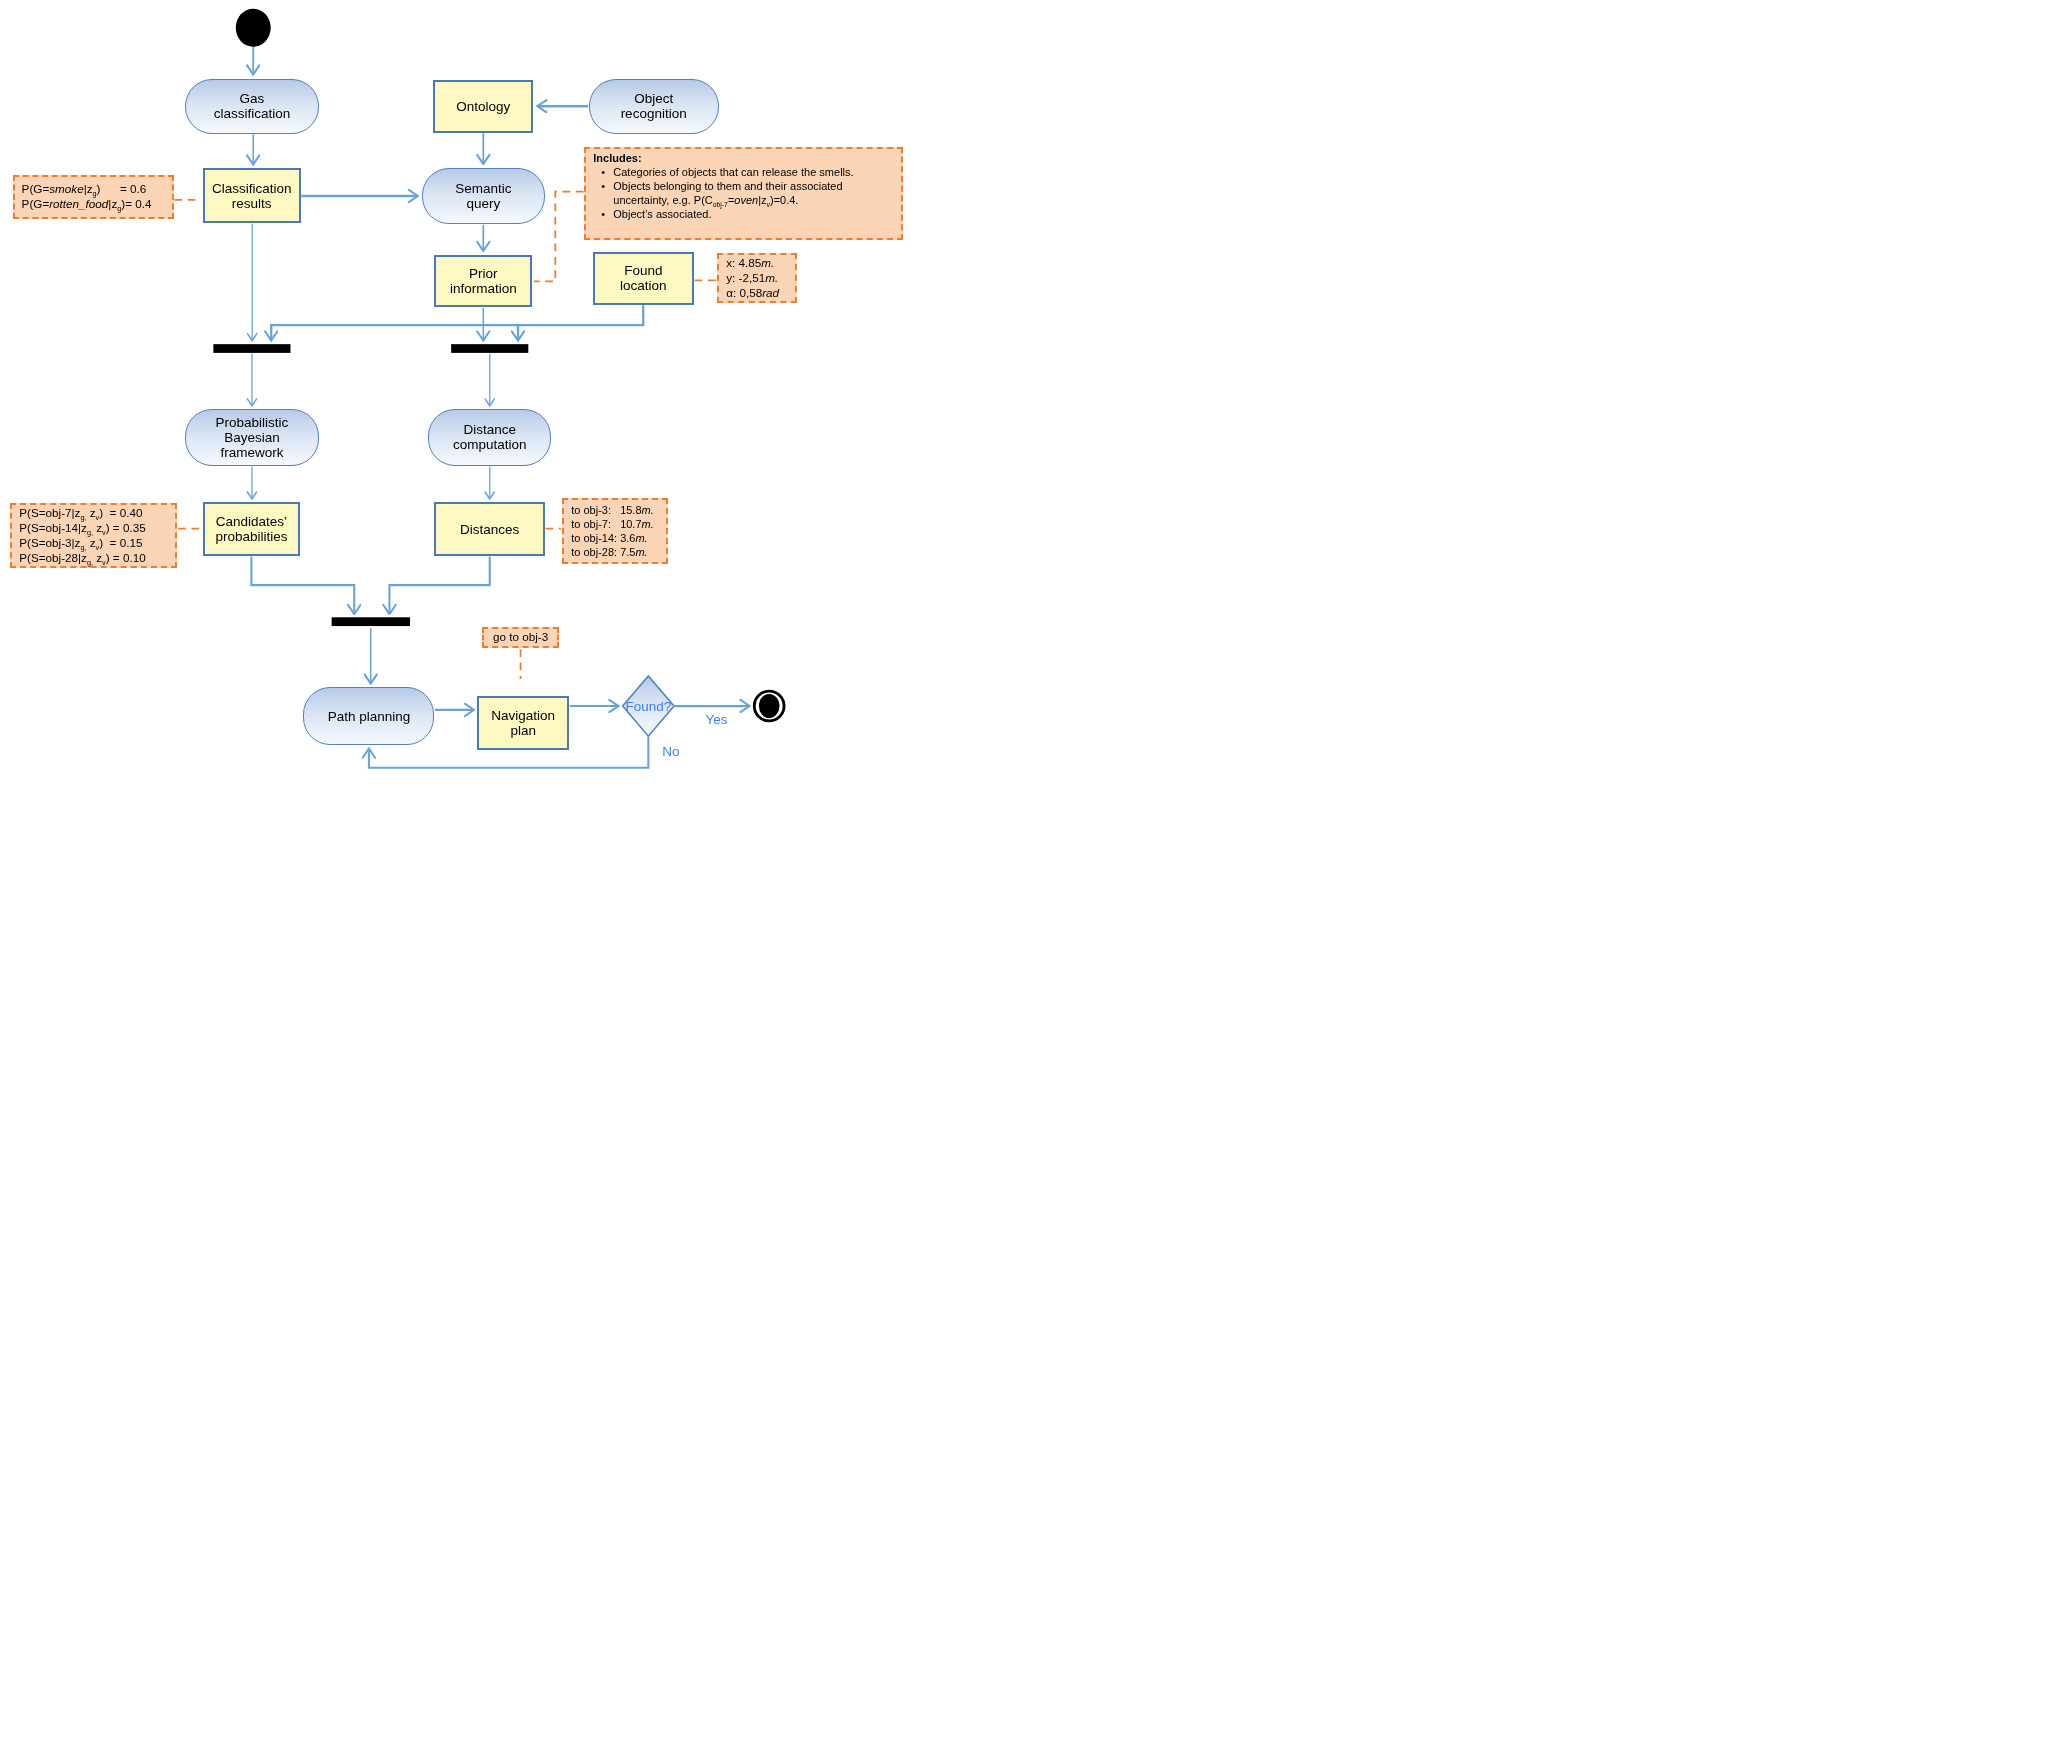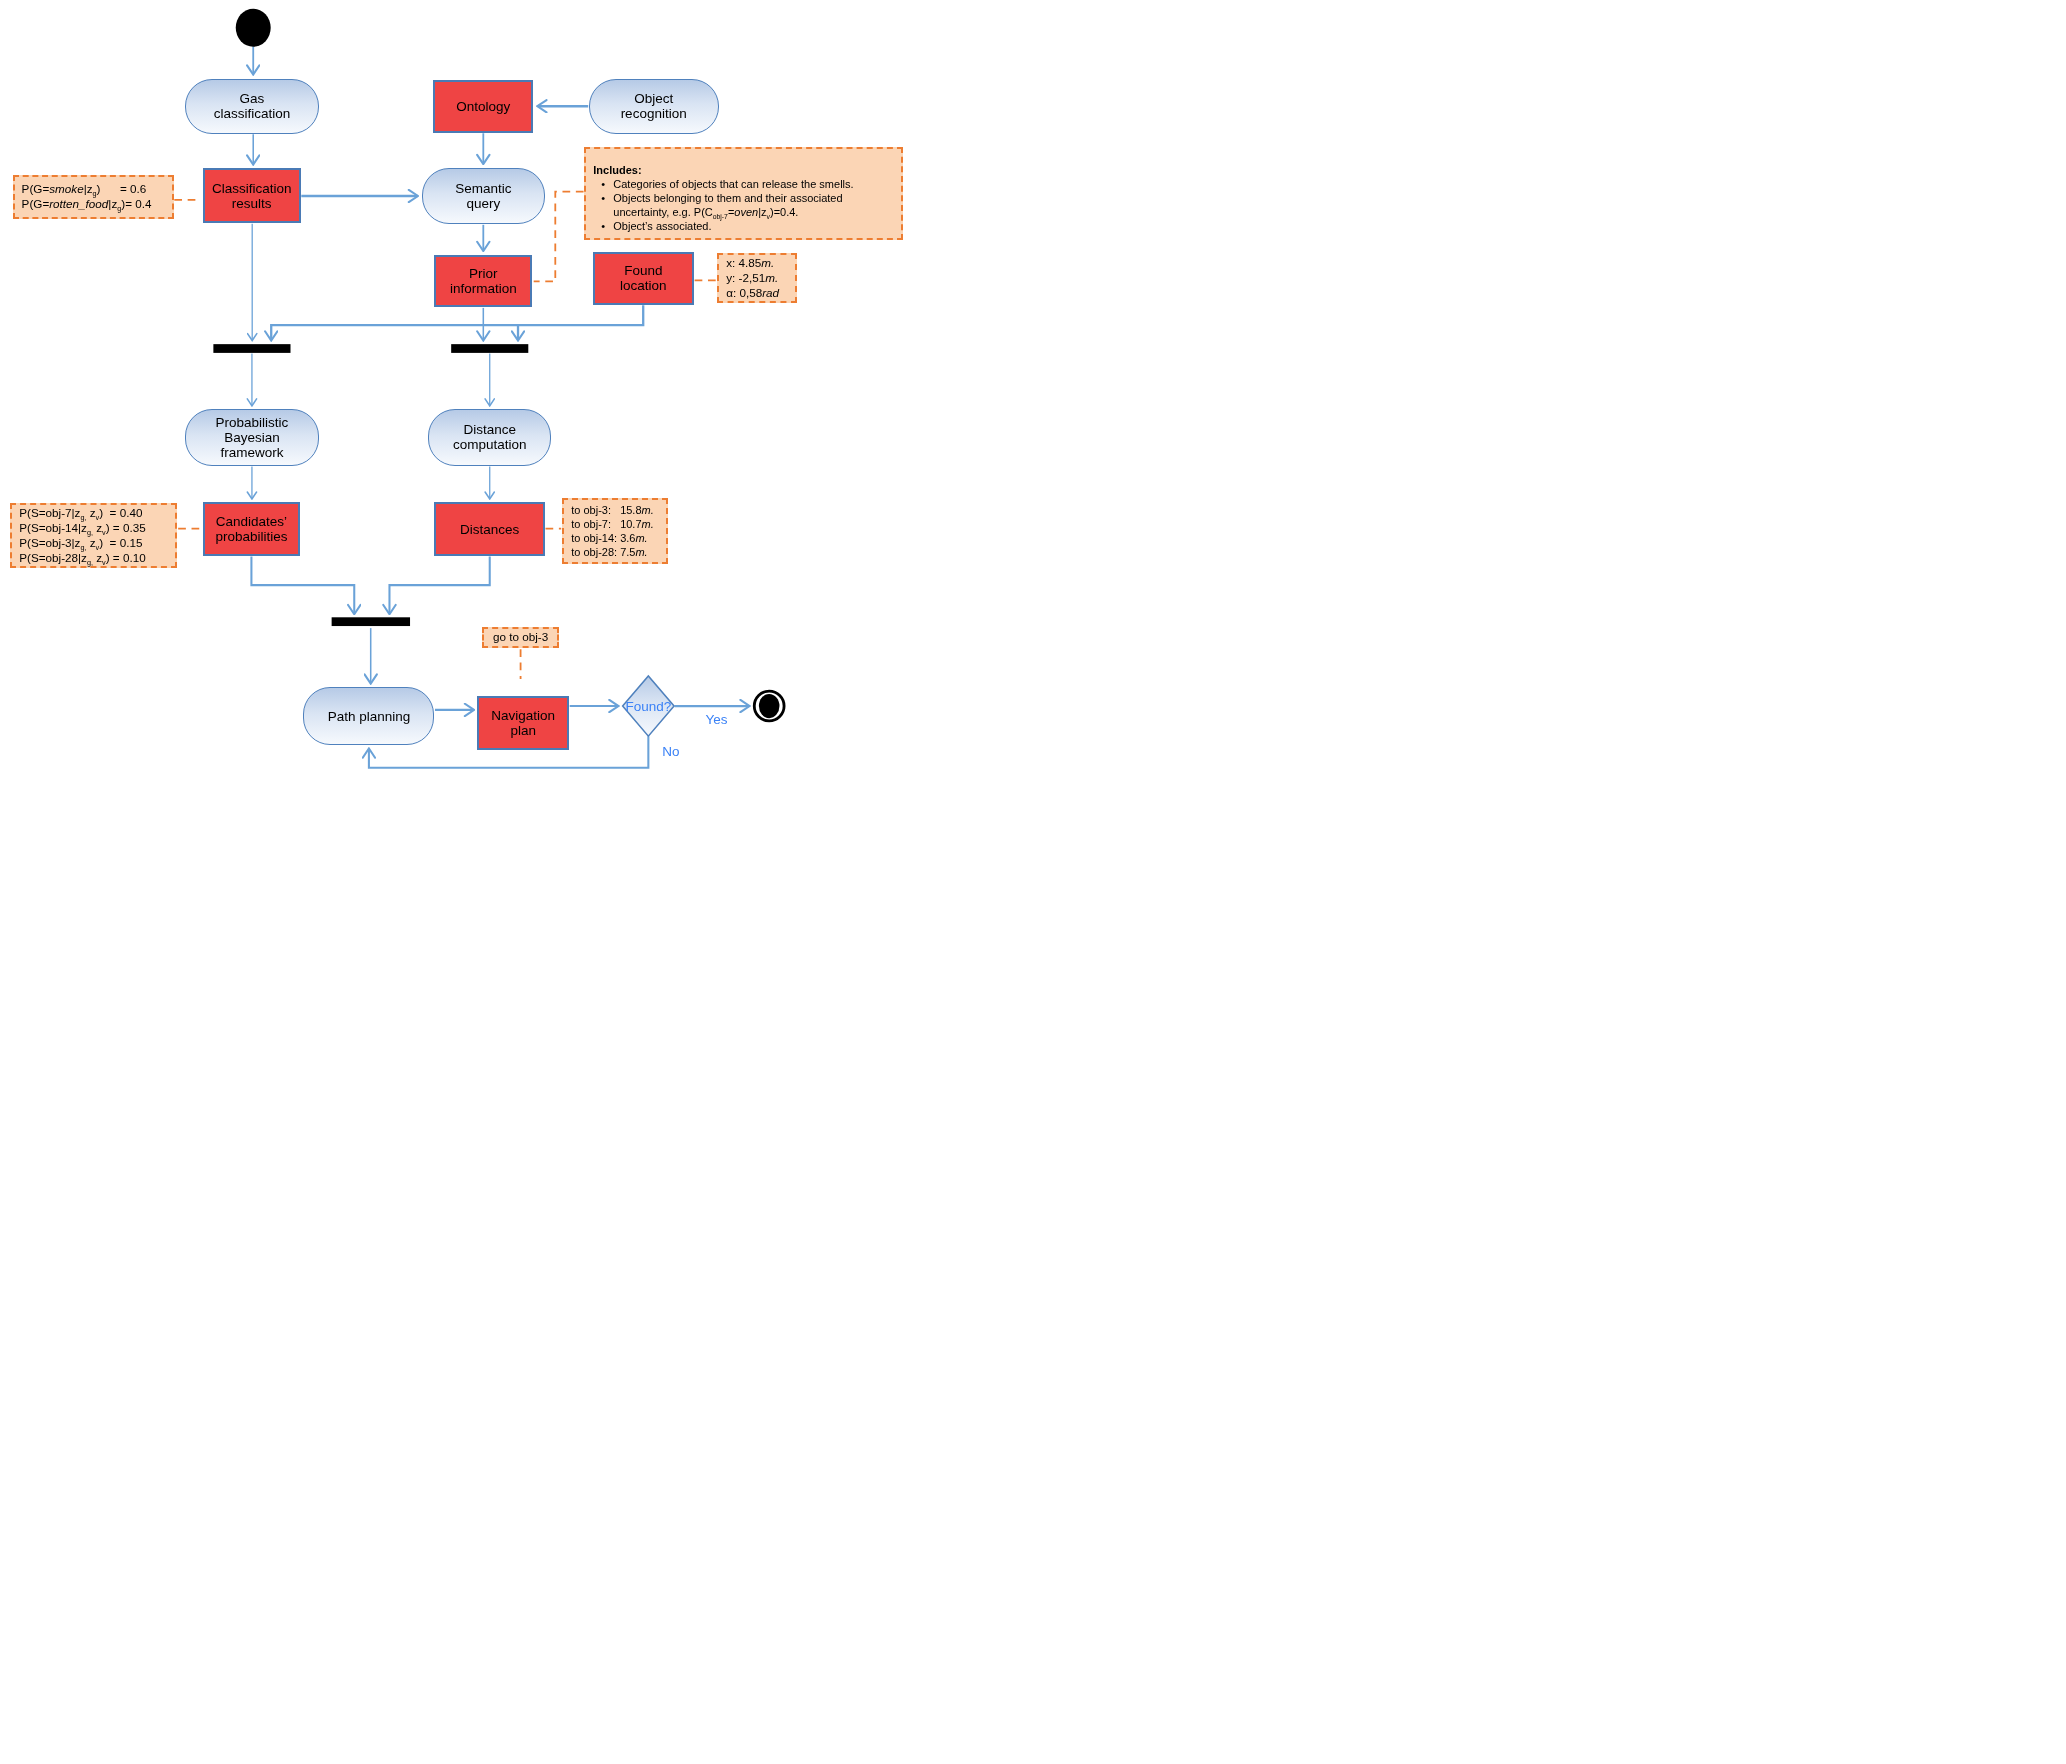--- a/index.html
+++ b/index.html
@@ -3,26 +3,26 @@
 <meta charset="utf-8">
 <style>
   html,body{margin:0;padding:0;background:#ffffff;font-family:"Liberation Sans",sans-serif;}
   .stage{position:relative;width:908px;height:776px;background:#ffffff;overflow:hidden;text-decoration:underline;}
   svg.edges{position:absolute;left:0;top:0;width:100%;height:100%;}
   .node{position:absolute;display:flex;align-items:center;justify-content:center;
         text-align:center;box-sizing:border-box;color:#000;}
   .node span{display:inline-block;line-height:1.12;}
   .pill{background:linear-gradient(180deg,#b6cae6 0%,#d9e4f3 45%,#f6f9fd 100%);
         border:1.8px solid #4f81bd;border-radius:27px;font-size:13.5px;}
-  .box{background:#ef4444;border:2.3px solid #4a7ab5;font-size:13.5px;}
+  .box{background:#fef9c3;border:2.3px solid #4a7ab5;font-size:13.5px;}
   .note{position:absolute;background:#fbd5b5;border:2.3px dashed #ed7d31;box-sizing:border-box;
         font-size:11.7px;line-height:1.28;padding:3.5px 7px;color:#000;display:flex;
         flex-direction:column;justify-content:center;}
   .note .line{white-space:nowrap;}
-  .note-includes{font-size:11px;justify-content:flex-start;padding-top:14px;}
+  .note-includes{font-size:11px;justify-content:flex-start;padding-top:2px;}
   .note-dist{font-size:11px;}
   .inc-title{font-weight:bold;}
   .b-row{display:flex;}
   .b-dot{flex:0 0 20px;text-align:center;}
   .b-dot::before{content:"\2022";}
   .b-text{flex:1;}
   sub{font-size:0.62em;line-height:0;}
   .flabel{position:absolute;font-size:13.5px;color:#3b82f6;transform:translate(-50%,-50%);white-space:nowrap;}
   .goto{align-items:center;text-align:center;justify-content:center;display:flex;flex-direction:column;}
 </style>

